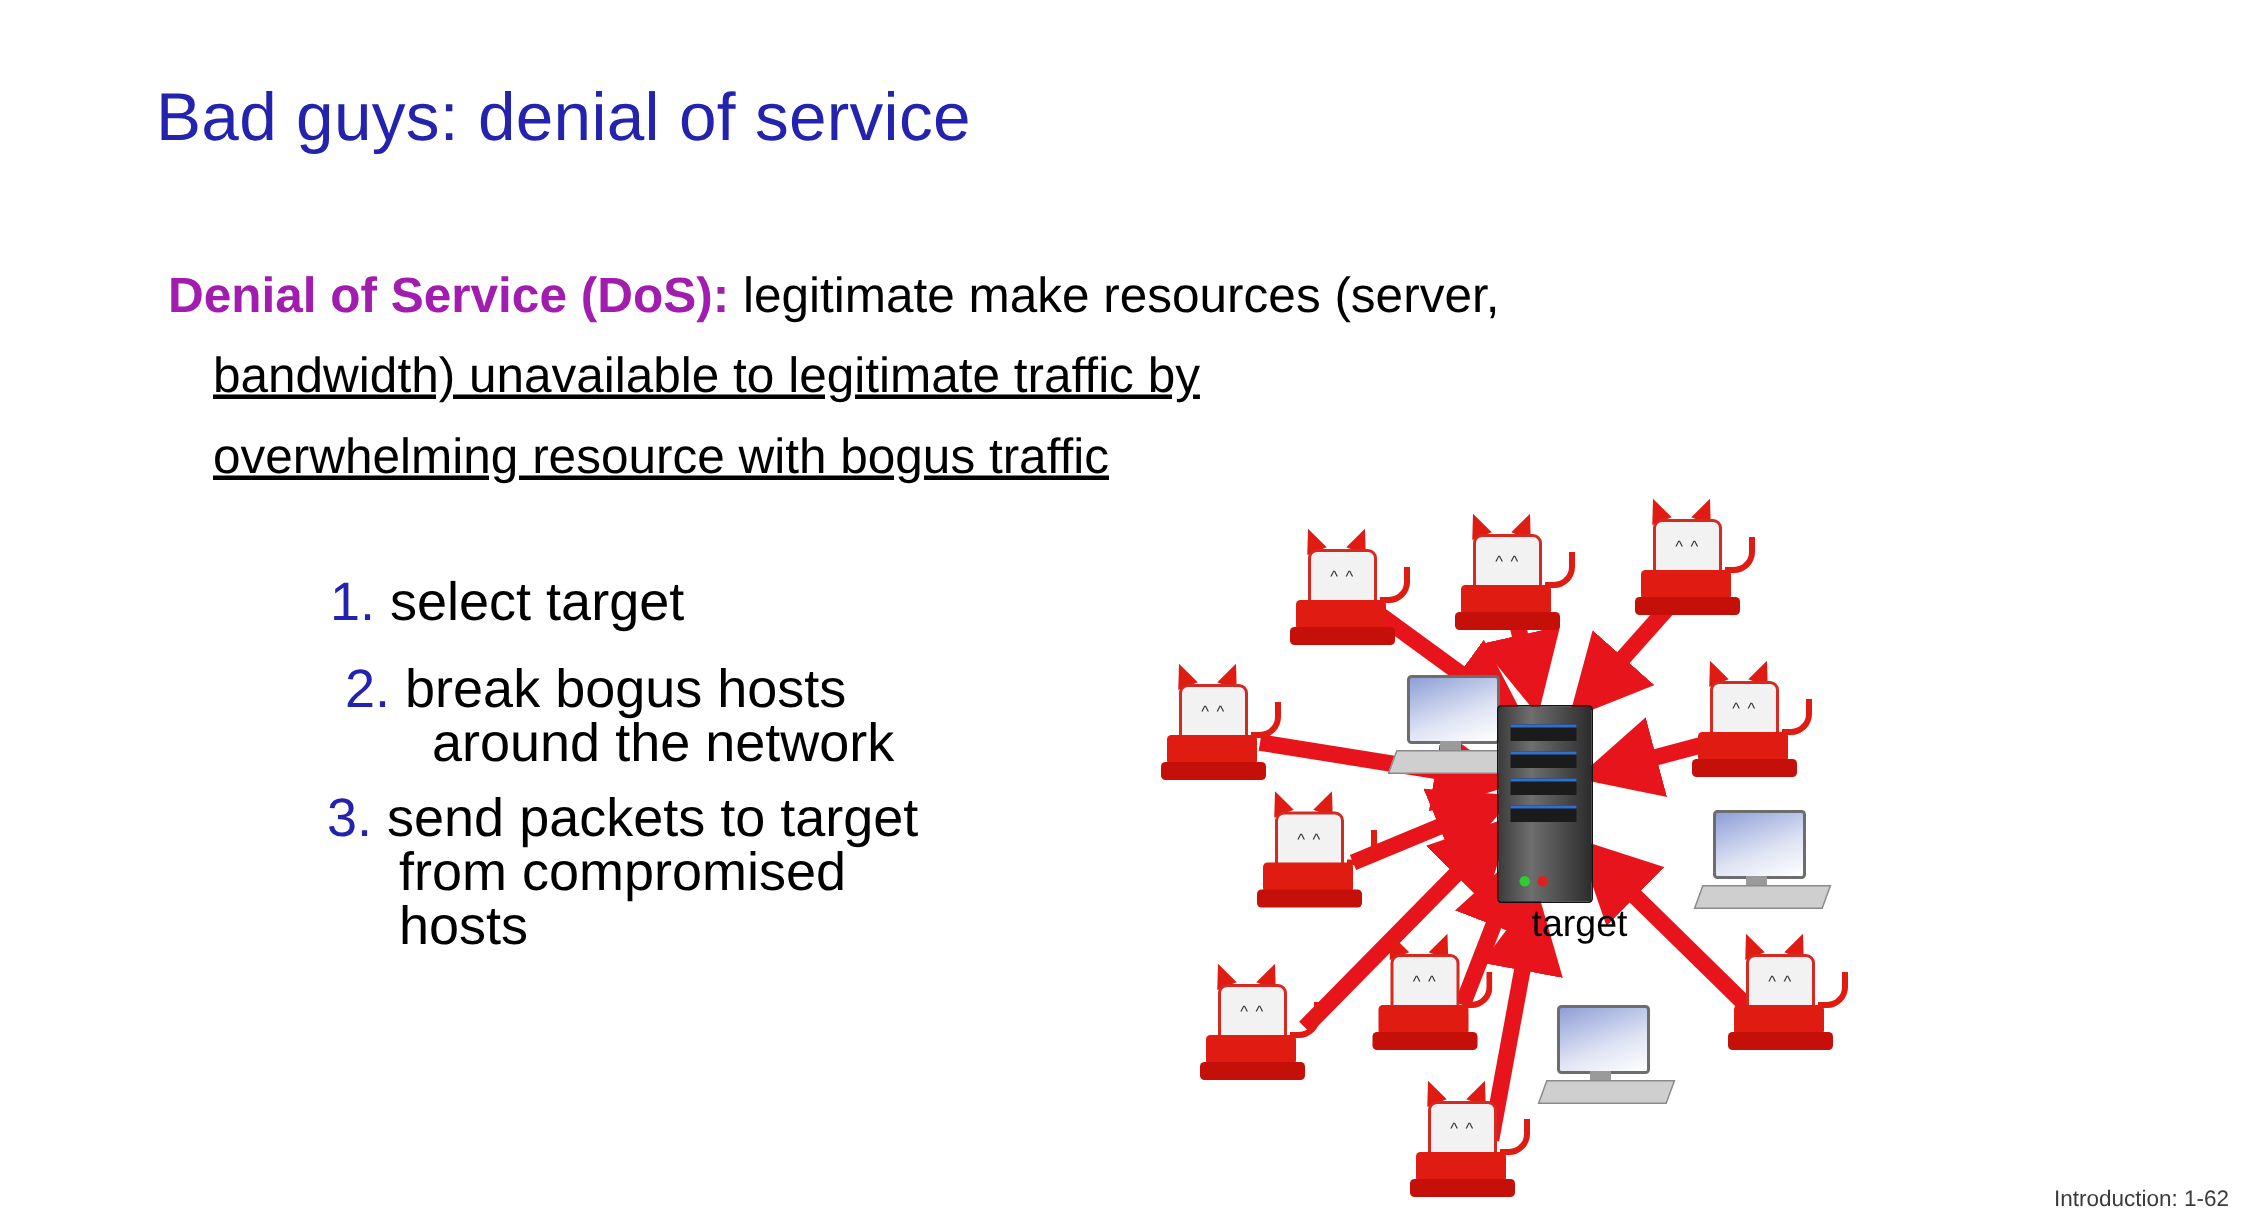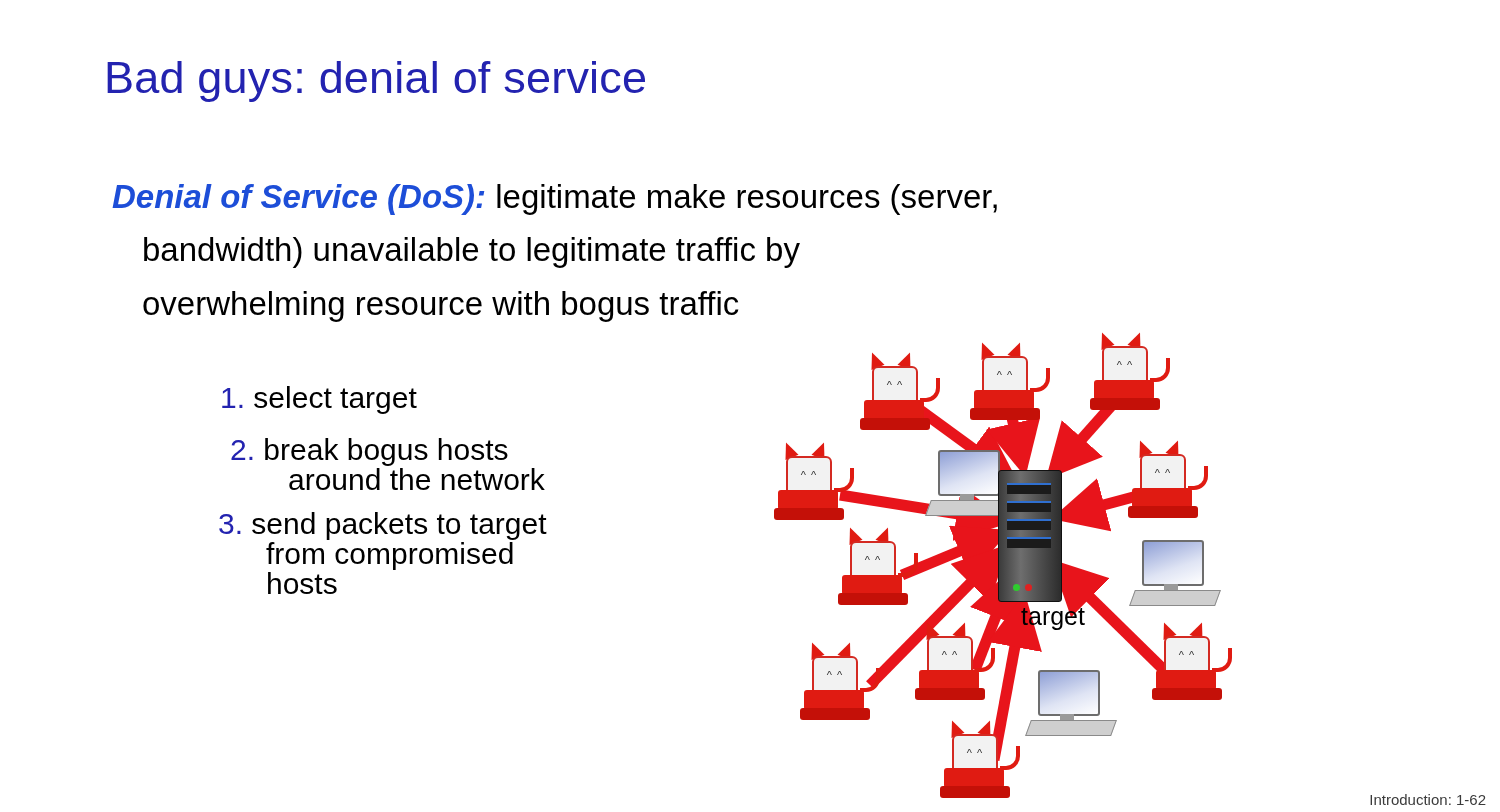--- a/index.html
+++ b/index.html
@@ -31,34 +31,34 @@
   .body-text {
     position: absolute;
     left: 112px;
     top: 170px;
     width: 1180px;
     font-size: 33px;
     color: #000000;
     line-height: 1.62;
   }
   .body-text .dos-label {
-    color: #1d4ed8;
-    font-style: italic;
+    color: #a21caf;
     font-weight: bold;
   }
   .body-text .indent {
     display: block;
     padding-left: 30px;
+    text-decoration: underline;
   }
   .steps {
     position: absolute;
     left: 218px;
     top: 383px;
     width: 520px;
-    font-size: 30px;
+    font-size: 36px;
     color: #000000;
     line-height: 1.0;
   }
   .step {
     margin-bottom: 14px;
   }
   .step .num {
     color: #2323b0;
   }
   .step-line {

